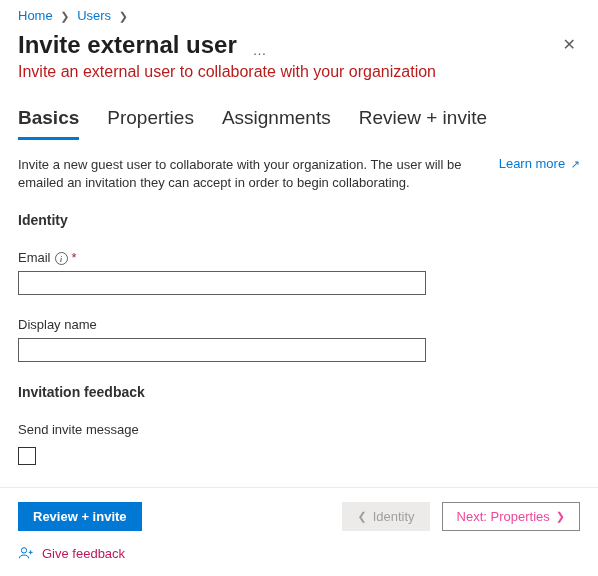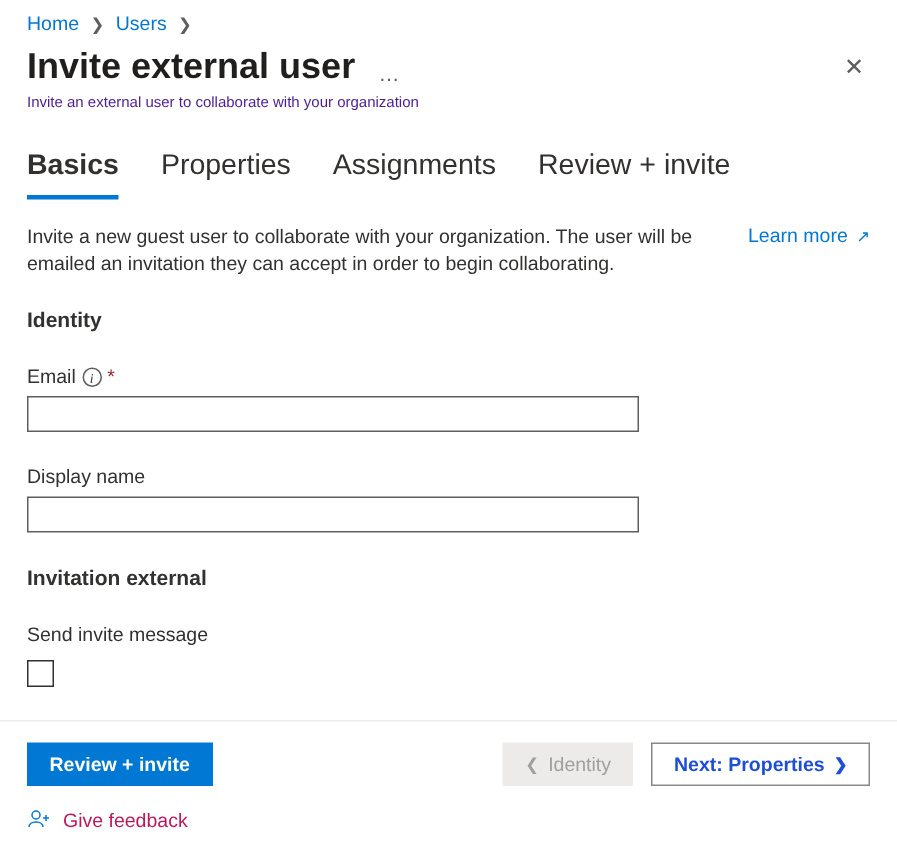--- a/index.html
+++ b/index.html
@@ -6,21 +6,21 @@
     body { width: 598px; height: 576px; background: #fff; color: #323130; font-size: 13px; position: relative; }
     
     .breadcrumb { padding: 8px 18px 0; font-size: 13px; }
     .breadcrumb a { color: #0078d4; text-decoration: none; }
     .breadcrumb .chev { color: #605e5c; margin: 0 4px; font-size: 11px; }
     
     .header { padding: 8px 18px 4px; display: flex; align-items: flex-start; justify-content: space-between; }
     .header-left h1 { font-size: 24px; font-weight: 600; color: #201f1e; display: inline-block; }
     .ellipsis { font-size: 14px; color: #605e5c; margin-left: 12px; vertical-align: middle; }
     .close-btn { font-size: 16px; color: #605e5c; cursor: pointer; padding: 4px; background: none; border: none; }
-    .subtitle { padding: 0 18px 20px; font-size: 10px; color: #4c1d95; }
+    .subtitle { padding: 0 18px 20px; font-size: 16px; color: #b91c1c; }
     
     .tabs { display: flex; padding: 0 18px; border-bottom: 0; gap: 28px; }
     .tab { padding: 6px 0 8px; font-size: 19px; color: #323130; cursor: pointer; border-bottom: 3px solid transparent; }
     .tab.active { font-weight: 600; border-bottom-color: #0078d4; }
     
     .content { padding: 16px 18px 0; }
     .desc-row { display: flex; align-items: flex-start; gap: 20px; margin-bottom: 20px; }
     .desc-text { flex: 1; font-size: 13px; line-height: 1.4; color: #323130; }
     .learn-more { color: #0078d4; text-decoration: none; font-size: 13px; white-space: nowrap; }
     .ext-icon { font-size: 11px; margin-left: 2px; }
@@ -34,21 +34,21 @@
     
     .checkbox { width: 18px; height: 18px; border: 1px solid #323130; display: block; margin-top: 10px; cursor: pointer; }
     
     .divider { border: none; border-top: 1px solid #edebe9; margin: 22px 0 0; }
     
     .footer { padding: 14px 18px 0; display: flex; align-items: center; gap: 0; }
     .btn { font-size: 13px; padding: 6px 14px; cursor: pointer; border: 1px solid transparent; display: inline-flex; align-items: center; gap: 6px; }
     .btn-primary { background: #0078d4; color: #fff; font-weight: 600; }
     .btn-prev { background: #edebe9; color: #a19f9d; margin-left: auto; margin-right: 12px; }
     .btn-prev .chev-l { font-size: 11px; }
-    .btn-next { background: #fff; color: #1d4ed8; border-color: #8a8886; font-weight: 700; }
+    .btn-next { background: #fff; color: #ec4899; border-color: #8a8886; font-weight: 400; }
     .btn-next .chev-r { font-size: 11px; }
     
     .feedback { padding: 14px 18px 0; font-size: 13px; color: #be185d; display: flex; align-items: center; gap: 8px; cursor: pointer; }
     .fb-icon { width: 16px; height: 16px; display: inline-block; }
     .fb-icon svg { width: 16px; height: 16px; stroke: #0078d4; fill: none; }
   </style>
 </head>
 <body>
 
 <nav class="breadcrumb">
@@ -88,21 +88,21 @@
   <div class="field-label">
     <span>Email</span>
     <span class="info-icon">i</span>
     <span class="req">*</span>
   </div>
   <input type="text" class="text-input" value="" style="">
 
   <div class="field-label">Display name</div>
   <input type="text" class="text-input" value="" style="">
 
-  <div class="section-head">Invitation external</div>
+  <div class="section-head">Invitation feedback</div>
 
   <div class="field-label">Send invite message</div>
   <div class="checkbox"></div>
 </div>
 
 <hr class="divider">
 
 <div class="footer">
   <button class="btn btn-primary">Review + invite</button>
   <button class="btn btn-prev">

